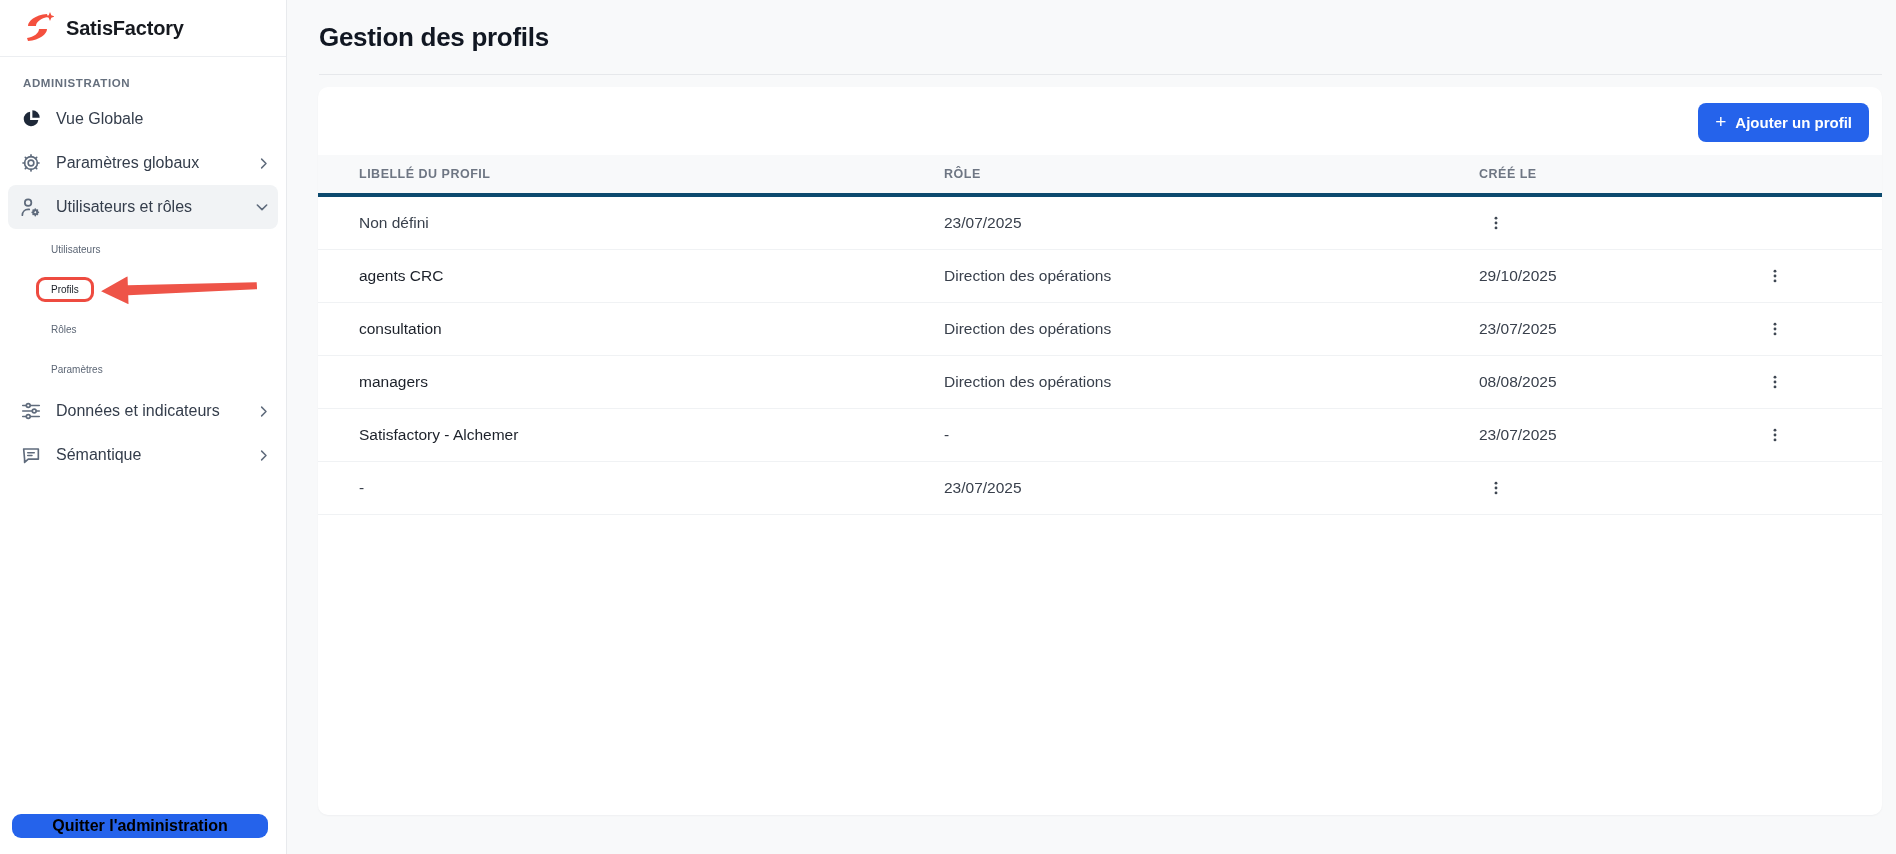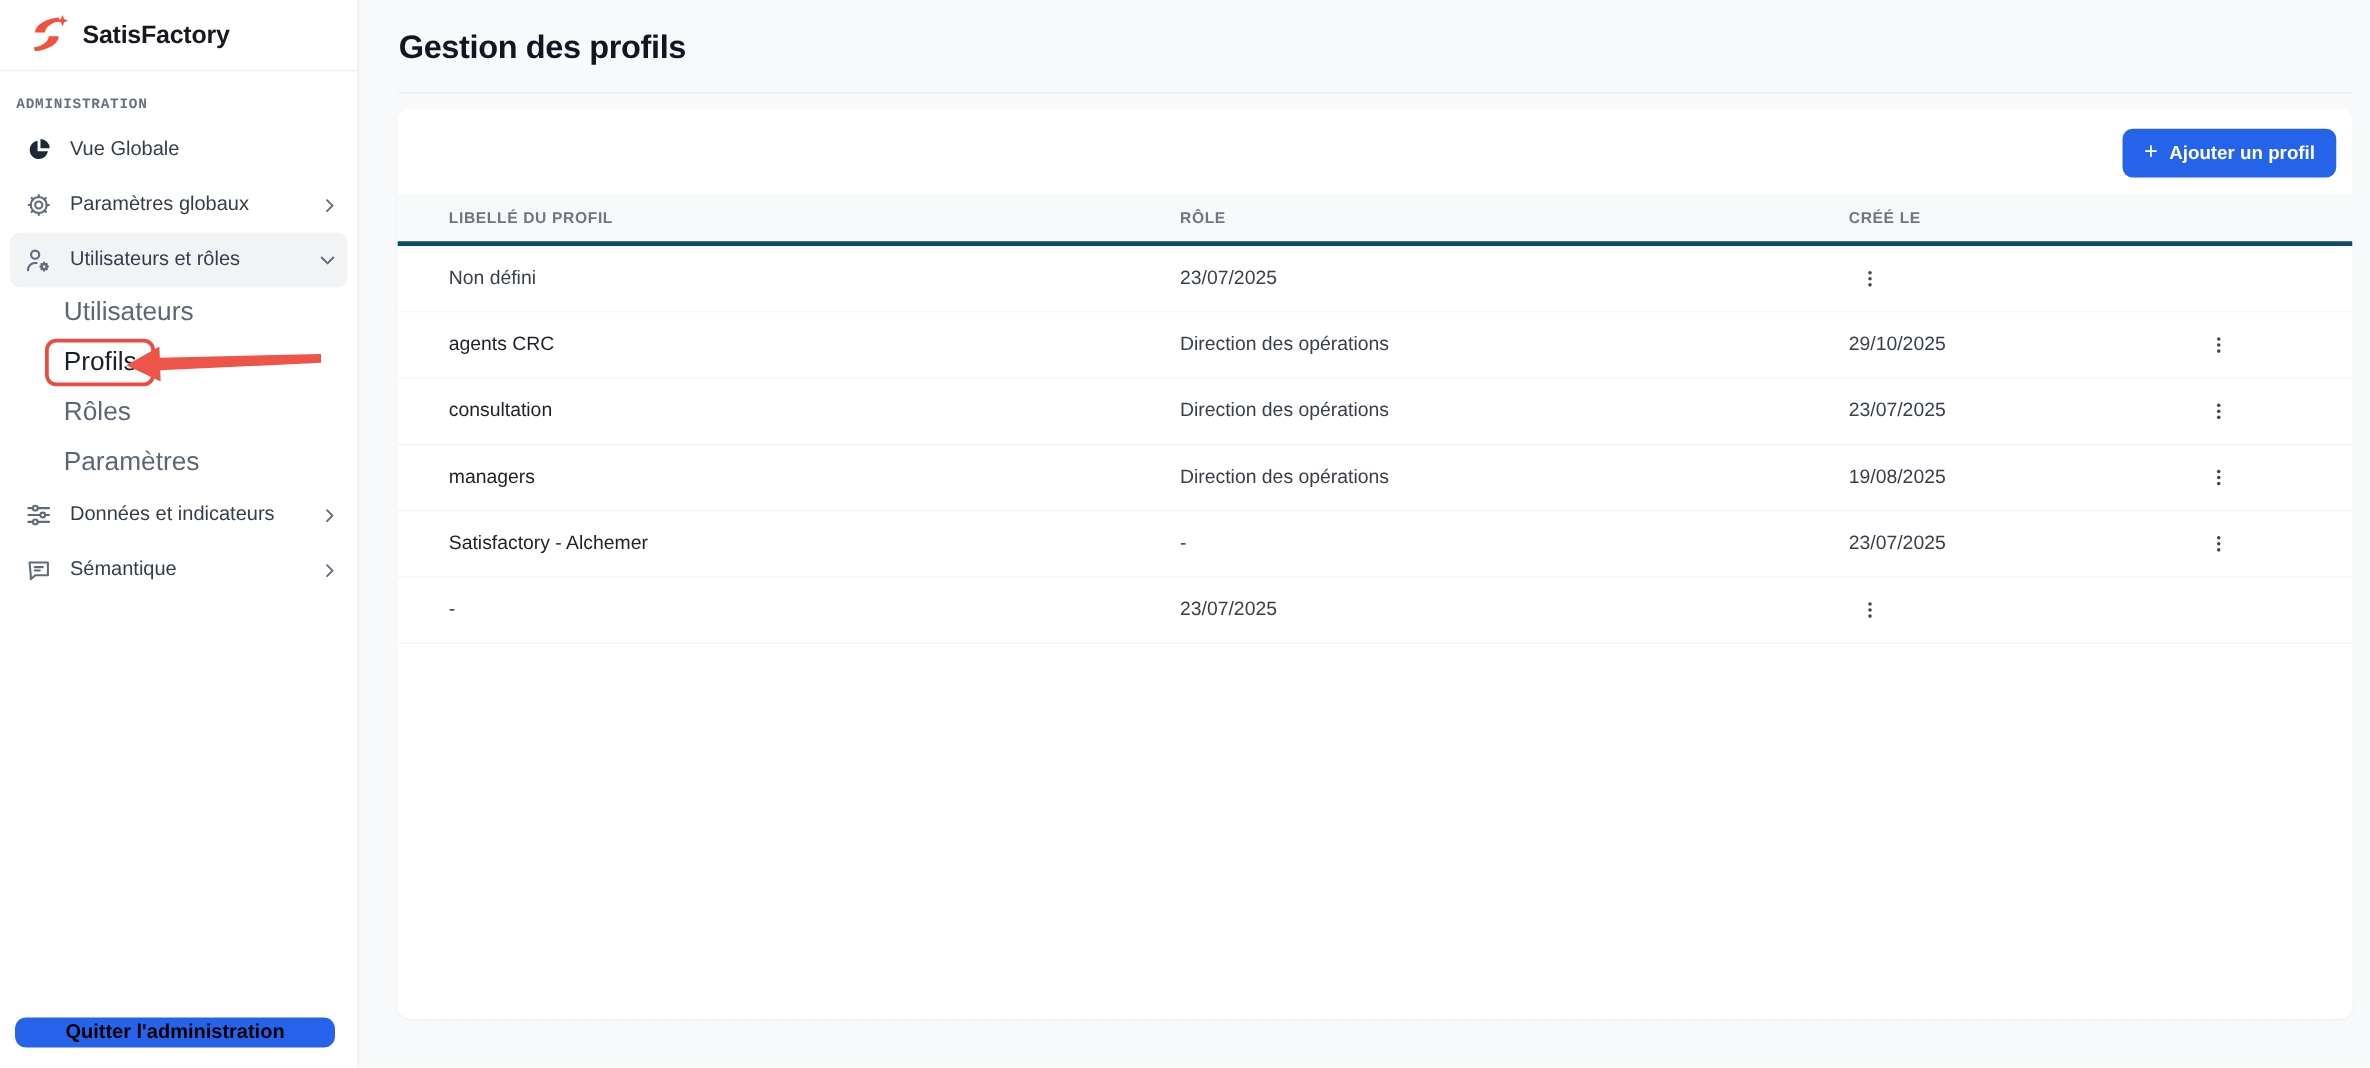--- a/index.html
+++ b/index.html
@@ -4,27 +4,27 @@
 <style>
   * { margin:0; padding:0; box-sizing:border-box; }
   html,body { width:1896px; height:854px; overflow:hidden; }
   body { font-family:"Liberation Sans","DejaVu Sans",sans-serif; background:#f8f9fa; display:flex; }
 
   
   .sidebar { width:287px; height:854px; background:#fff; border-right:1px solid #e8eaed; position:relative; flex:0 0 287px; }
   .logo-row { height:57px; display:flex; align-items:center; gap:12px; padding-left:22px; border-bottom:1px solid #eceef1; }
   .logo-mark { width:32px; height:34px; }
   .brand-name { font-size:20px; font-weight:700; color:#16191f; letter-spacing:-0.2px; }
-  .section-label { margin:20px 0 8px 13px; font-size:11.5px; font-weight:600; letter-spacing:0.6px; color:#66707e;font-family:Liberation Mono, monospace; }
+  .section-label { margin:20px 0 8px 23px; font-size:11.5px; font-weight:600; letter-spacing:0.6px; color:#66707e; }
   .nav-item { height:44px; display:flex; align-items:center; gap:14px; padding:0 14px 0 19px; font-size:16px; color:#343d4b; cursor:pointer; }
   .nav-item.active-parent { background:#f1f3f5; border-radius:8px; margin:0 8px; padding:0 8px 0 11px; }
   .nav-item .ico { width:23px; height:23px; flex:0 0 23px; display:flex; align-items:center; justify-content:center; }
   .nav-item .chev { margin-left:auto; width:17px; height:17px; display:flex; align-items:center; justify-content:center; }
   .subnav { }
-  .sub-item { height:40px; display:flex; align-items:center; padding-left:51px; font-size:21px; color:#5c6675; cursor:pointer; position:relative; }
+  .sub-item { height:40px; display:flex; align-items:center; padding-left:51px; font-size:10px; color:#5c6675; cursor:pointer; position:relative; }
   .sub-item.current { color:#1a1f27; font-weight:500; }
   .red-box { display:inline-block; border:3px solid #ee4b40; border-radius:9px; padding:4px 12px; margin-left:-15px; }
   .red-arrow { position:absolute; left:101px; top:50%; transform:translateY(-52%) rotate(-2deg); width:156px; height:28px; }
   .exit-btn { position:absolute; left:12px; right:18px; bottom:16px; height:24px; background:#2563eb; color:#000000; border:none; border-radius:9px; font-size:16px; font-weight:600; font-family:inherit; cursor:pointer; }
 
   
   .main { flex:1; height:854px; background:#f8f9fa; }
   .page-title { margin:22px 0 12px 32px; font-size:26px; font-weight:700; color:#111722; letter-spacing:-0.3px; }
   .title-divider { height:1px; background:#e6e8eb; margin:21px 14px 0 32px; }
   .card { background:#fff; border-radius:10px; margin:12px 14px 0 31px; height:728px; box-shadow:0 1px 2px rgba(16,24,40,0.04); overflow:hidden; }
@@ -220,21 +220,21 @@
                 <circle cx="12" cy="18.5" r="1.9"></circle>
               </svg>
             </button>
           </div>
         </div>
         <div class="trow">
           <div class="cell cell-name">
             <span class="row-name">managers</span>
           </div>
           <div class="cell">Direction des opérations</div>
-          <div class="cell">19/08/2025</div>
+          <div class="cell">08/08/2025</div>
           <div class="cell">
             <button class="kebab-btn">
               <svg width="18" height="18" viewBox="0 0 24 24" fill="#3f4753">
                 <circle cx="12" cy="5.5" r="1.9"></circle>
                 <circle cx="12" cy="12" r="1.9"></circle>
                 <circle cx="12" cy="18.5" r="1.9"></circle>
               </svg>
             </button>
           </div>
         </div>

